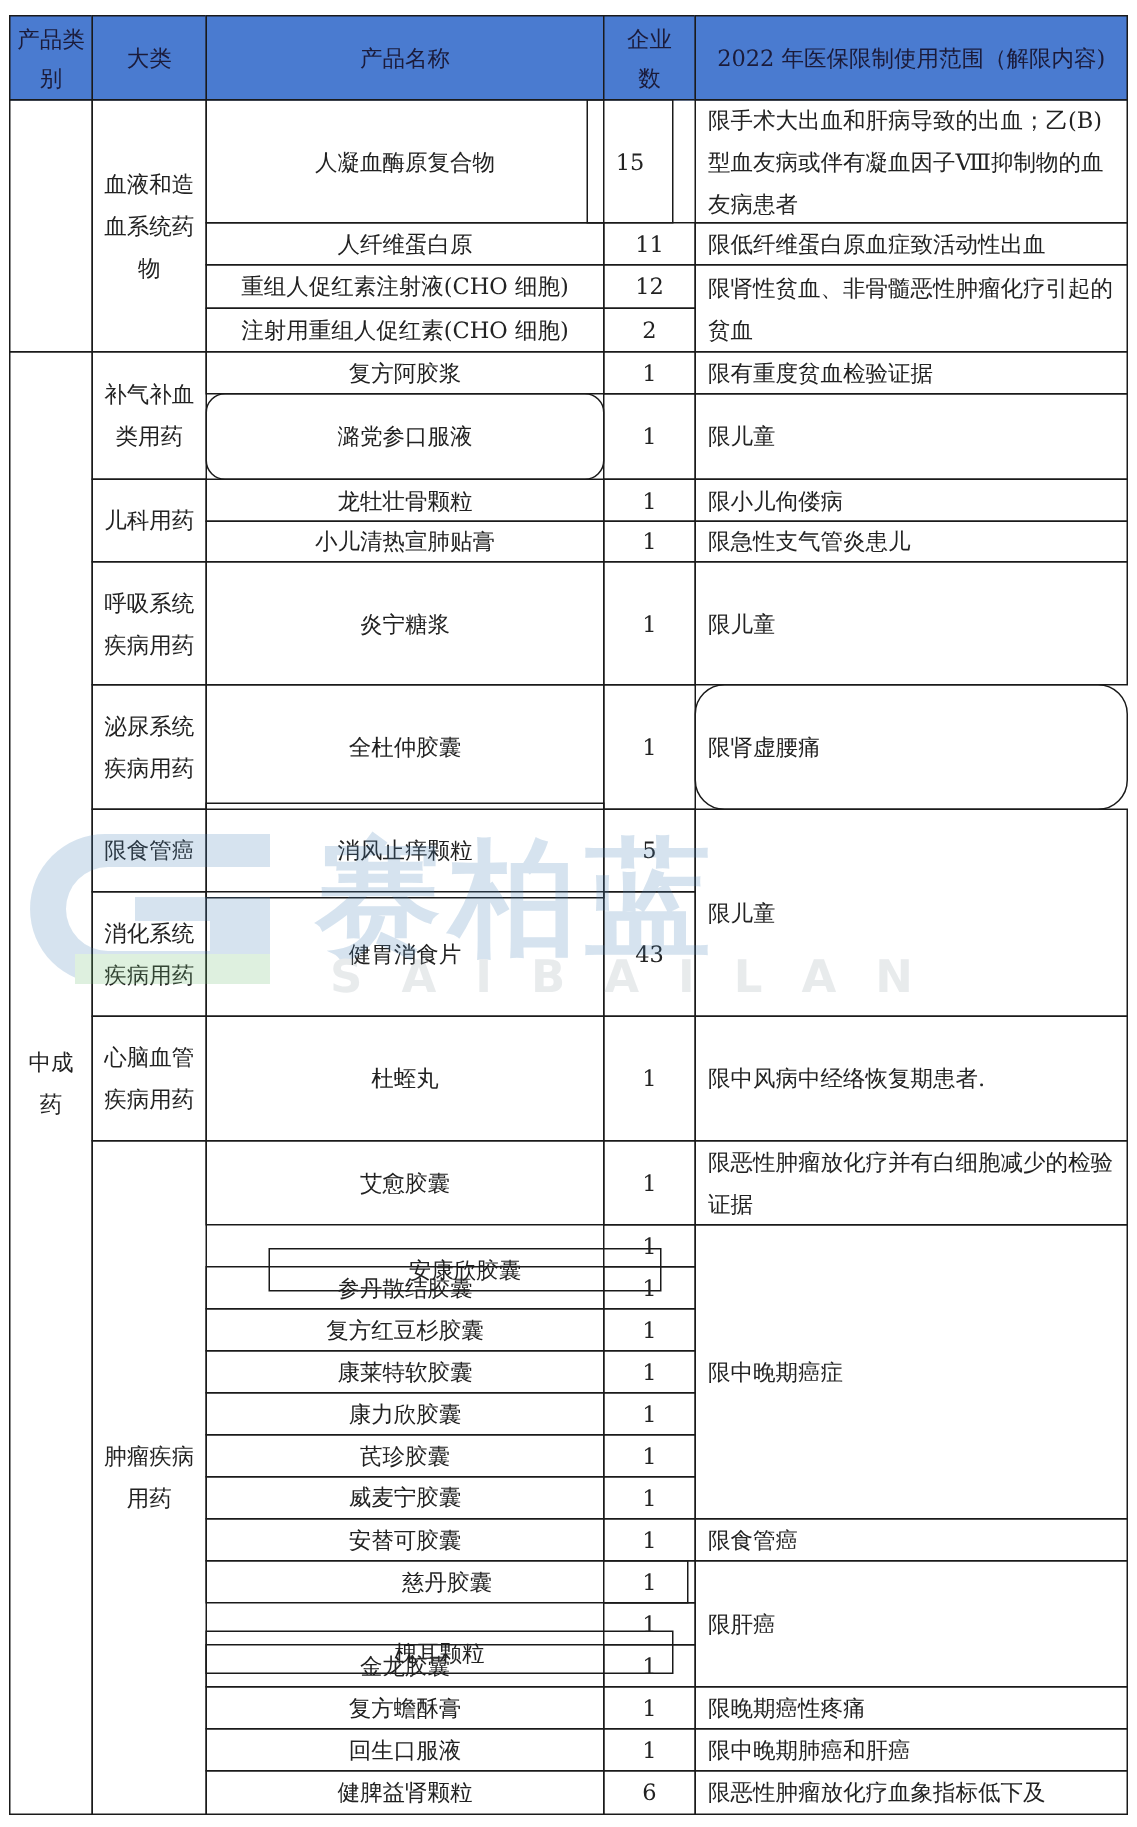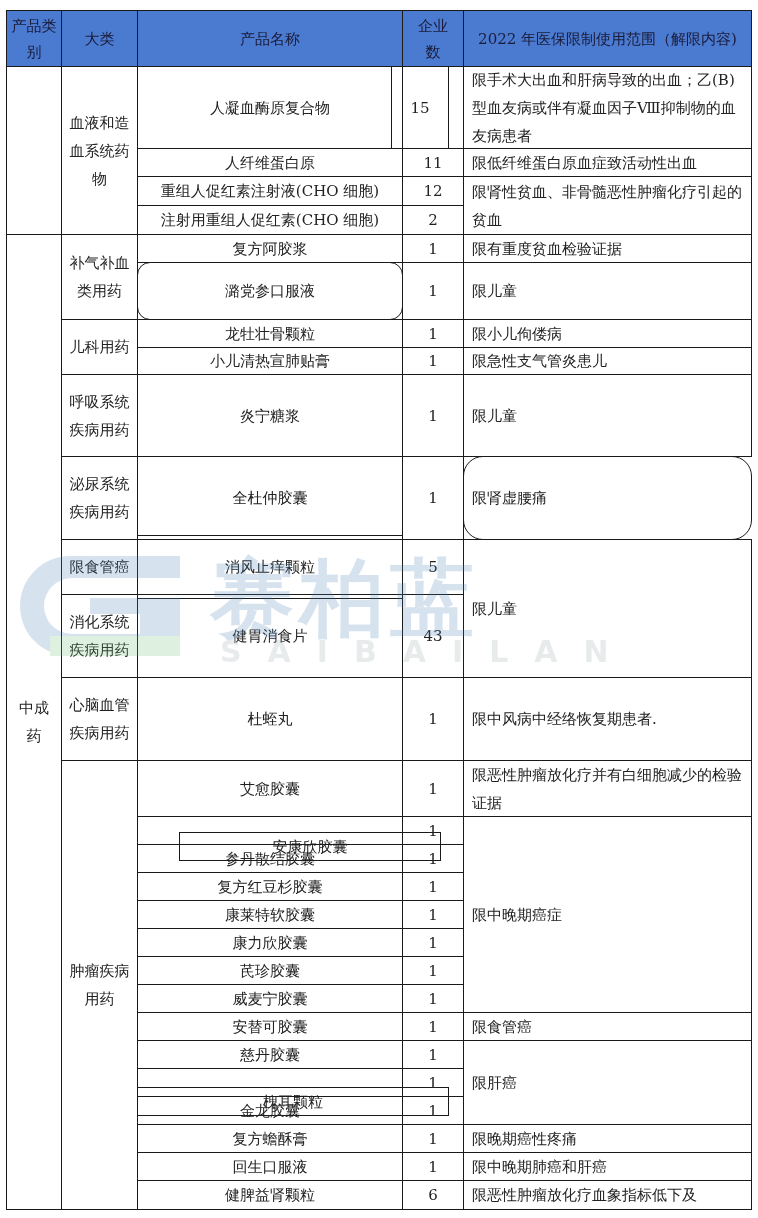--- a/index.html
+++ b/index.html
@@ -111,21 +111,21 @@
   <div class="cell" style="left:131px;top:946px;width:266px;height:29px;">芪珍胶囊</div>
   <div class="cell" style="left:396px;top:946px;width:62px;height:29px;">1</div>
   <div class="cell" style="left:131px;top:974px;width:266px;height:29px;font-family:Liberation Serif, serif;">威麦宁胶囊</div>
   <div class="cell" style="left:396px;top:974px;width:62px;height:29px;">1</div>
   <div class="cell left" style="left:457px;top:806px;width:289px;height:197px;">限中晚期癌症</div>
 
   <div class="cell" style="left:131px;top:1002px;width:266px;height:29px;">安替可胶囊</div>
   <div class="cell" style="left:396px;top:1002px;width:62px;height:29px;">1</div>
   <div class="cell left" style="left:457px;top:1002px;width:289px;height:29px;">限食管癌</div>
 
-  <div class="cell" style="left:131px;top:1030px;width:266px;height:29px;">慈丹胶囊</div>
+  <div class="cell" style="left:131px;top:1030px;width:322px;height:29px;">慈丹胶囊</div>
   <div class="cell" style="left:396px;top:1030px;width:62px;height:29px;">1</div>
   <div class="cell" style="left:131px;top:1077px;width:312px;height:29px;">槐耳颗粒</div>
   <div class="cell" style="left:396px;top:1058px;width:62px;height:29px;">1</div>
   <div class="cell" style="left:131px;top:1086px;width:266px;height:29px;">金龙胶囊</div>
   <div class="cell" style="left:396px;top:1086px;width:62px;height:29px;">1</div>
   <div class="cell left" style="left:457px;top:1030px;width:289px;height:85px;">限肝癌</div>
 
   <div class="cell" style="left:131px;top:1114px;width:266px;height:29px;">复方蟾酥膏</div>
   <div class="cell" style="left:396px;top:1114px;width:62px;height:29px;">1</div>
   <div class="cell left" style="left:457px;top:1114px;width:289px;height:29px;">限晚期癌性疼痛</div>

